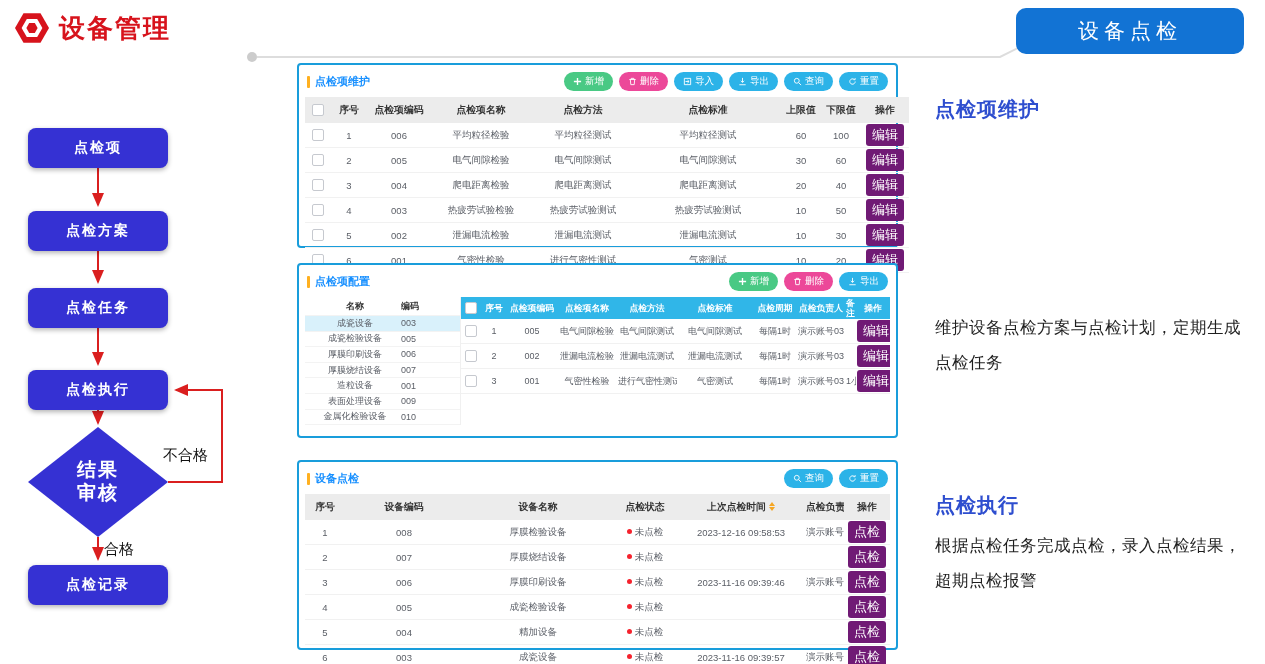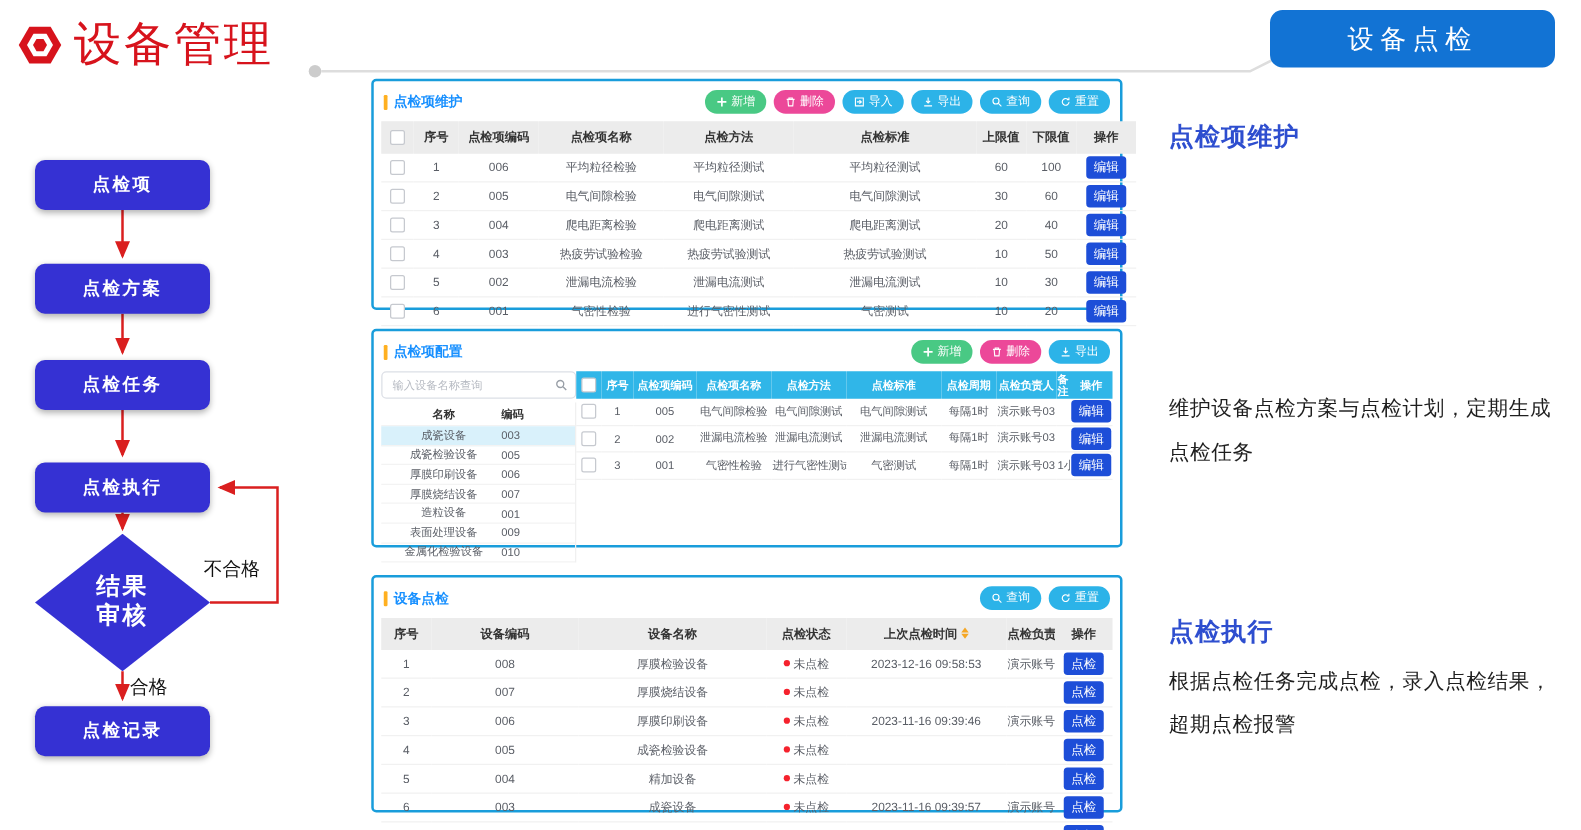--- a/index.html
+++ b/index.html
@@ -1,21 +1,21 @@
 <!DOCTYPE html>
 <html><head>
 <meta charset="utf-8">
 <style>
   html,body{margin:0;padding:0}
   body{width:1265px;height:664px;position:relative;overflow:hidden;background:#ffffff;
        font-family:"Liberation Sans","DejaVu Sans",sans-serif;-webkit-font-smoothing:antialiased}
 
   
   .brand{position:absolute;left:14px;top:10px;display:flex;align-items:center;gap:9px}
-  .brand h1{margin:0;font-size:38px;font-weight:400;color:#d7131c;letter-spacing:2px}
+  .brand h1{margin:0;font-size:26px;font-weight:700;color:#d7131c;letter-spacing:2px}
 
   
   .nav-btn{position:absolute;left:1016px;top:8px;width:228px;height:46px;background:#1273d4;
            border-radius:10px;color:#fff;font-size:21px;display:flex;align-items:center;
            justify-content:center;letter-spacing:5px;cursor:pointer}
 
   
   .overlay-svg{position:absolute;left:0;top:0;pointer-events:none}
 
   
@@ -42,21 +42,21 @@
   .tbtn.green{background:#49c984}.tbtn.red{background:#ec4899}.tbtn.cyan{background:#2cb3e8}
   .tbtn svg{width:9px;height:9px;display:block}
   .ticon{display:flex;align-items:center}
 
   table{border-collapse:collapse;table-layout:fixed;width:calc(100% - 12px);margin:2px 6px 0;
         font-size:9.5px;color:#5a5e66}
   th{background:#ececec;color:#333;font-weight:bold;height:24px;font-size:9.8px;overflow:hidden;white-space:nowrap}
   td{height:20px;text-align:center;border-bottom:1px solid #f1f1f1;overflow:hidden;white-space:nowrap}
   .checkbox{display:inline-block;width:10px;height:10px;border:1px solid #c6c9cf;border-radius:2px;
             background:#fff;vertical-align:middle;cursor:pointer}
-  .mini-btn{background:#1d4ed8;color:#fff;font-size:10px;padding:2px 6px;border-radius:3px;border:none;cursor:pointer}
+  .mini-btn{background:#701a75;color:#fff;font-size:13px;padding:2px 6px;border-radius:3px;border:none;cursor:pointer}
   .dot{display:inline-block;width:5px;height:5px;border-radius:50%;background:#f5222d;margin-right:3px;vertical-align:1px}
 
   
   .p2-body{display:flex;margin-top:2px}
   .p2-left{width:156px;margin-left:6px;flex:none}
   .searchbox{display:flex;align-items:center;height:20px;border:1px solid #dcdfe6;border-radius:4px;
              padding:0 6px;margin-bottom:3px}
   .searchbox input{flex:1;border:none;outline:none;font-size:9px;color:#333;min-width:0;background:transparent}
   .searchbox input::placeholder{color:#b6bac2}
   .p2-list{font-size:9px;color:#5a5e66;border-right:1px solid #f0f0f0}
@@ -322,27 +322,20 @@
               <path d="M5 1v5M3.2 4.2 5 6l1.8-1.8" stroke="#fff" fill="none"></path>
               <path d="M1.5 8.6h7" stroke="#fff"></path>
             </svg>
           </span>
           <span>导出</span>
         </button>
       </div>
   </div>
   <div class="p2-body">
     <div class="p2-left">
-      <div class="searchbox">
-        <input placeholder="输入设备名称查询" style="">
-        <svg width="10" height="10" viewBox="0 0 10 10">
-          <circle cx="4.2" cy="4.2" r="2.8" fill="none" stroke="#9aa0a8" stroke-width="1.1"></circle>
-          <line x1="6.4" y1="6.4" x2="9" y2="9" stroke="#9aa0a8" stroke-width="1.1"></line>
-        </svg>
-      </div>
       <div class="p2-list" id="p2list">
           <div class="lrow head">
             <div class="c1">名称</div>
             <div class="c2">编码</div>
           </div>
           <div class="lrow sel">
             <div class="c1">成瓷设备</div>
             <div class="c2">003</div>
           </div>
           <div class="lrow">

